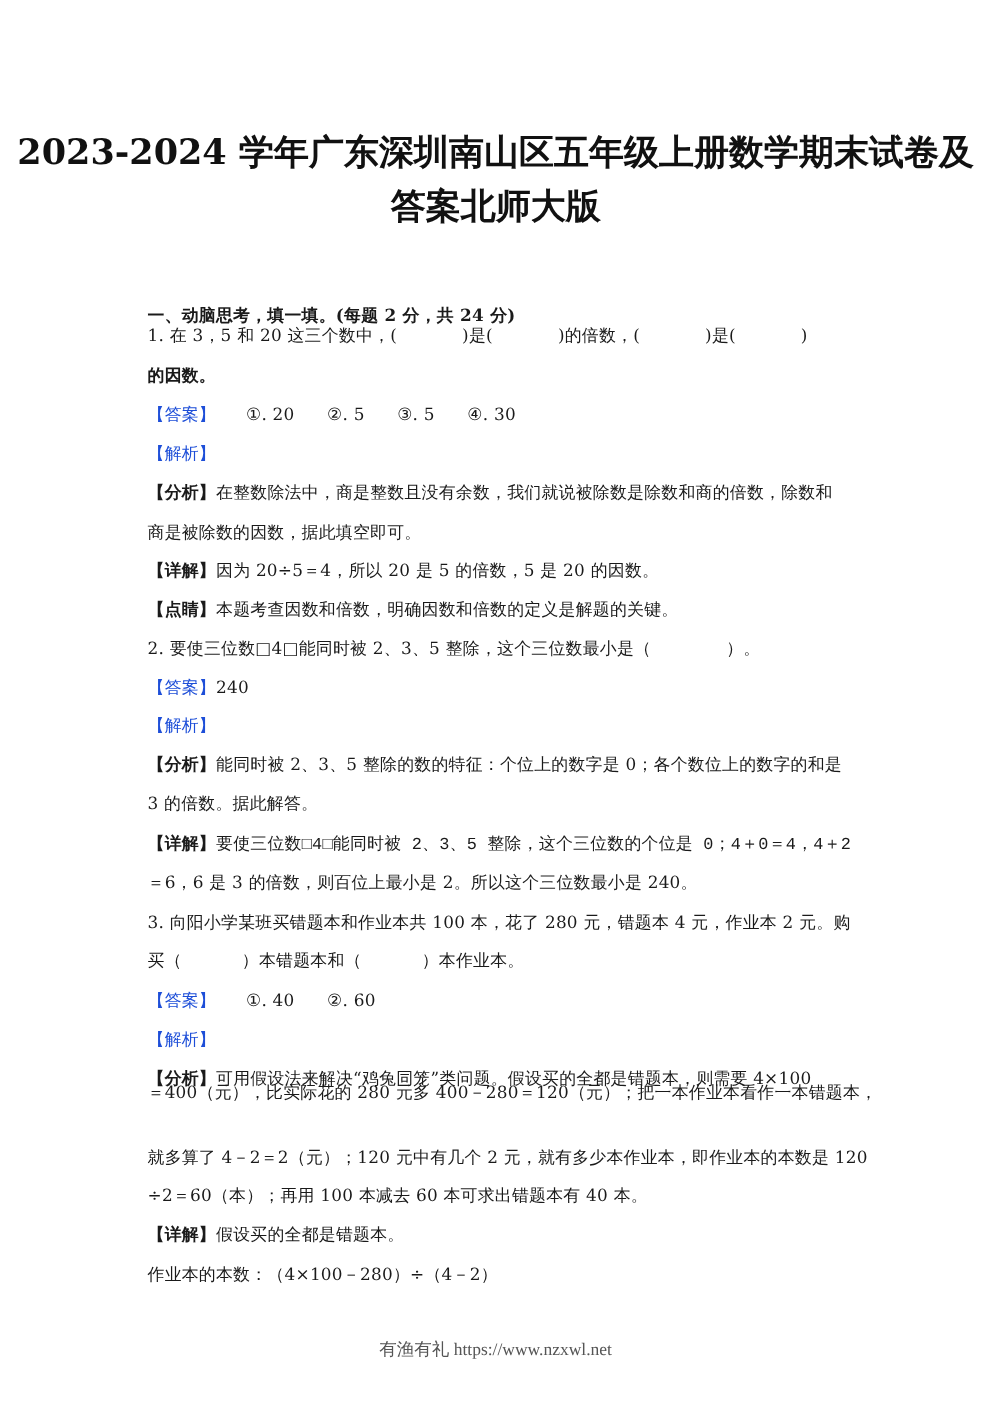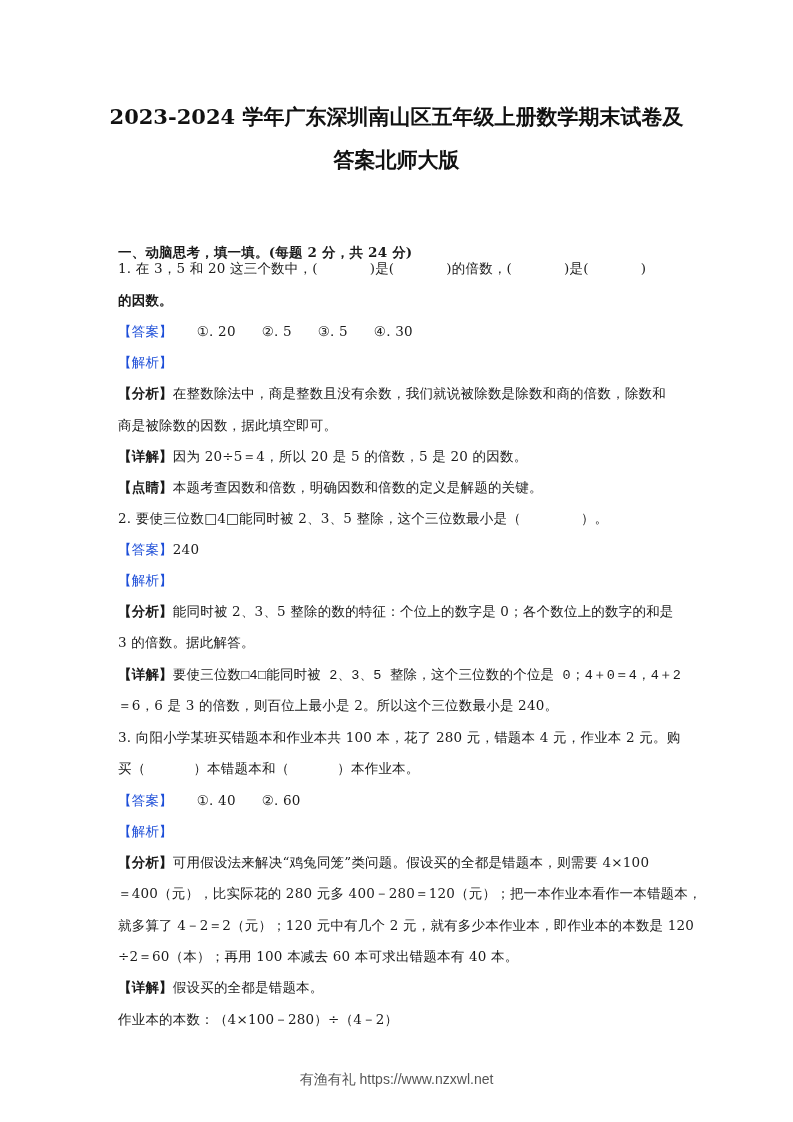--- a/index.html
+++ b/index.html
@@ -1,27 +1,27 @@
 <!DOCTYPE html>
 <html><head>
 <meta charset="utf-8">
 <style>
   html, body { margin: 0; padding: 0; background: #ffffff; }
   body { width: 793px; height: 1122px; position: relative; overflow: hidden;
          font-family: "DejaVu Serif", "Liberation Serif", serif; color: #1a1a1a; }
   .title { position: absolute; left: 0; width: 793px; text-align: center;
-           font-family: "DejaVu Serif", serif; font-weight: bold; font-size: 21px; color: #111; }
+           font-family: "DejaVu Serif", serif; font-weight: bold; font-size: 28px; color: #111; }
   .line { position: absolute; left: 118px; font-size: 13.5px; white-space: nowrap; letter-spacing: 0.2px; }
   .bold { font-weight: bold; }
   .tag { color: #1d4ed8; }
   .blk { font-weight: bold; }
   .ans-item { display: inline-block; margin-right: 26px; }
   .gap { display: inline-block; }
   .footer { position: absolute; top: 1071px; left: 0; width: 793px; text-align: center;
-            font-family: Liberation Sans, sans-serif; font-size: 14px; color: #555; }
+            font-family: Liberation Serif, serif; font-size: 14px; color: #555; }
 </style>
 </head>
 <body>
 
 <div class="title" style="top:103px;">2023-2024 学年广东深圳南山区五年级上册数学期末试卷及</div>
 <div class="title" style="top:146px;">答案北师大版</div>
 
 <div class="line bold" style="top:244px;">一、动脑思考，填一填。(每题 2 分，共 24 分)</div>
 
 <div class="line" style="top:260px;">
@@ -63,21 +63,21 @@
 <div class="line" style="top:760px;text-align:right;">
   <span>买（</span><span class="gap" style="width:48px"></span><span>）本错题本和（</span><span class="gap" style="width:48px"></span><span>）本作业本。</span>
 </div>
 <div class="line" style="top:792px;">
   <span class="tag">【答案】</span><span class="gap" style="width:24px"></span><span class="ans-item">①. 40</span><span class="ans-item">②. 60</span>
 </div>
 <div class="line tag" style="top:823px;">【解析】</div>
 <div class="line" style="top:854px;">
   <span class="blk">【分析】</span><span>可用假设法来解决“鸡兔同笼”类问题。假设买的全都是错题本，则需要 4×100</span>
 </div>
-<div class="line" style="top:885px;">＝400（元），比实际花的 280 元多 400－280＝120（元）；把一本作业本看作一本错题本，</div>
+<div class="line" style="top:865px;">＝400（元），比实际花的 280 元多 400－280＝120（元）；把一本作业本看作一本错题本，</div>
 <div class="line" style="top:917px;">就多算了 4－2＝2（元）；120 元中有几个 2 元，就有多少本作业本，即作业本的本数是 120</div>
 <div class="line" style="top:948px;">÷2＝60（本）；再用 100 本减去 60 本可求出错题本有 40 本。</div>
 <div class="line" style="top:979px;">
   <span class="blk">【详解】</span><span>假设买的全都是错题本。</span>
 </div>
 <div class="line" style="top:1011px;text-align:center;">作业本的本数：（4×100－280）÷（4－2）</div>
 
 <div class="footer">有渔有礼 https://www.nzxwl.net</div>
 
 </body></html>

